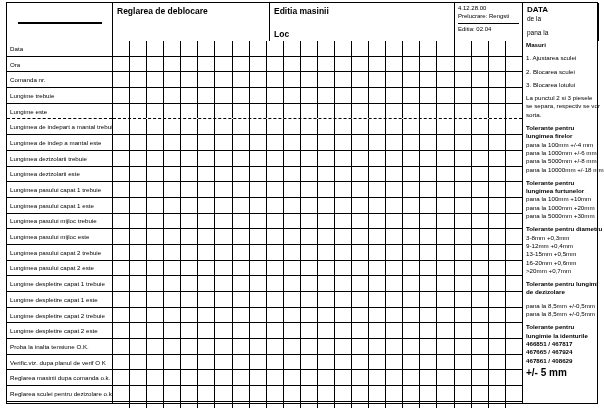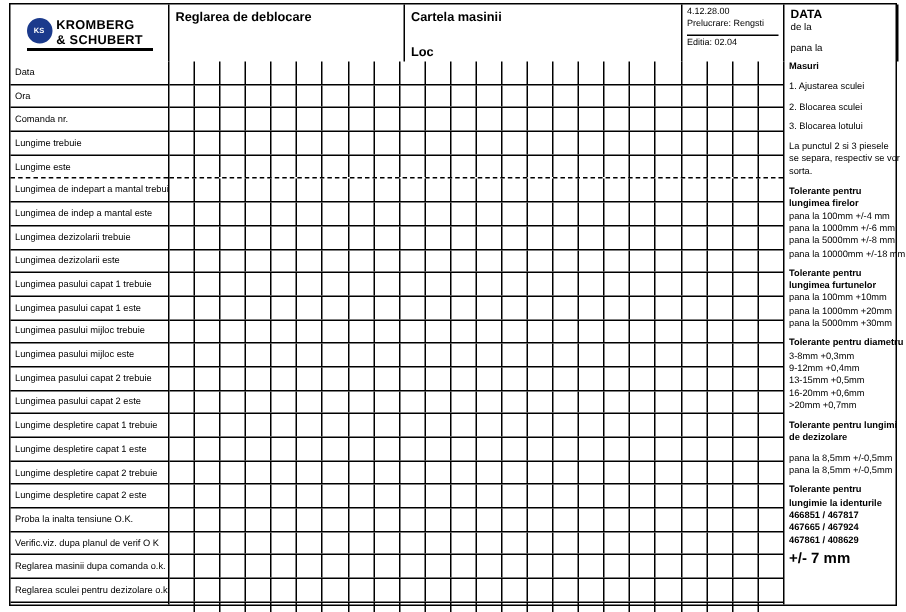--- a/index.html
+++ b/index.html
@@ -53,37 +53,30 @@
 </style>
 </head>
 <body>
 
 <div class="sheet">
   <div class="frame">
 
     <div class="hdr">
       <div class="cell h-logo">
         <div>
-          <div class="logo-wrap">
-            <div class="logo-badge">KS</div>
-            <div class="logo-txt">
-              <div>KROMBERG</div>
-              <div>&amp; SCHUBERT</div>
-            </div>
-          </div>
           <div class="logo-bar"></div>
         </div>
       </div>
 
       <div class="cell h-title">
         <div class="t-main">Reglarea de deblocare</div>
       </div>
 
       <div class="cell h-masini">
-        <div class="t-main">Cartela masinii</div>
+        <div class="t-main">Editia masinii</div>
         <div class="t-sub">Loc</div>
       </div>
 
       <div class="cell h-code">
         <div class="code-l1">4.12.28.00</div>
         <div class="code-l2">Prelucrare: Rengsti</div>
         <div class="code-l3">Editia: 02.04</div>
       </div>
 
       <div class="cell h-data">
@@ -773,18 +766,18 @@
           <div class="note">&gt;20mm               +0,7mm</div>
           <div class="note b sp">Tolerante pentru lungimi</div>
           <div class="note b">de dezizolare</div>
           <div class="note sp">pana la 8,5mm  +/-0,5mm</div>
           <div class="note">pana la 8,5mm  +/-0,5mm</div>
           <div class="note b sp">Tolerante pentru</div>
           <div class="note b">lungimie la identurile</div>
           <div class="note b">466851 / 467817</div>
           <div class="note b">467665 / 467924</div>
           <div class="note b">467861 / 408629</div>
-          <div class="note big">+/- 7 mm</div>
+          <div class="note big">+/- 5 mm</div>
         </div>
     </div>
 
   </div>
 </div>
 
 </body></html>

